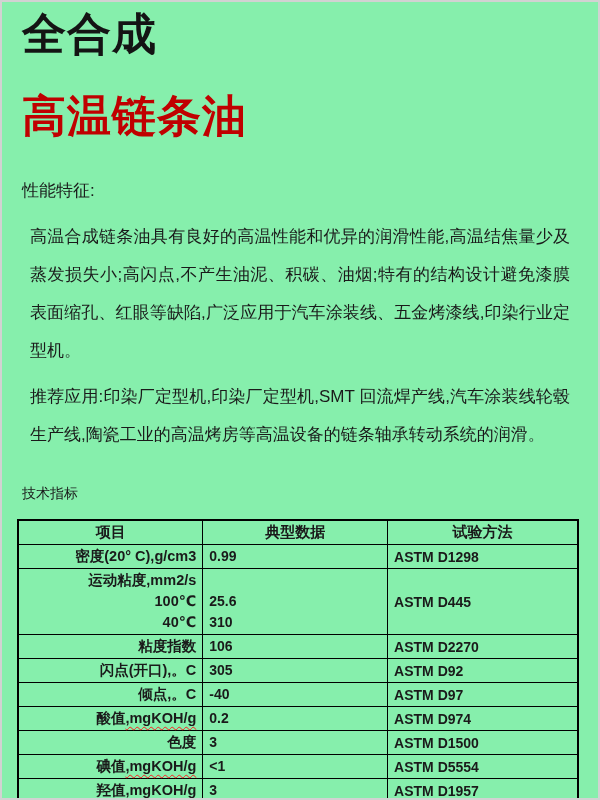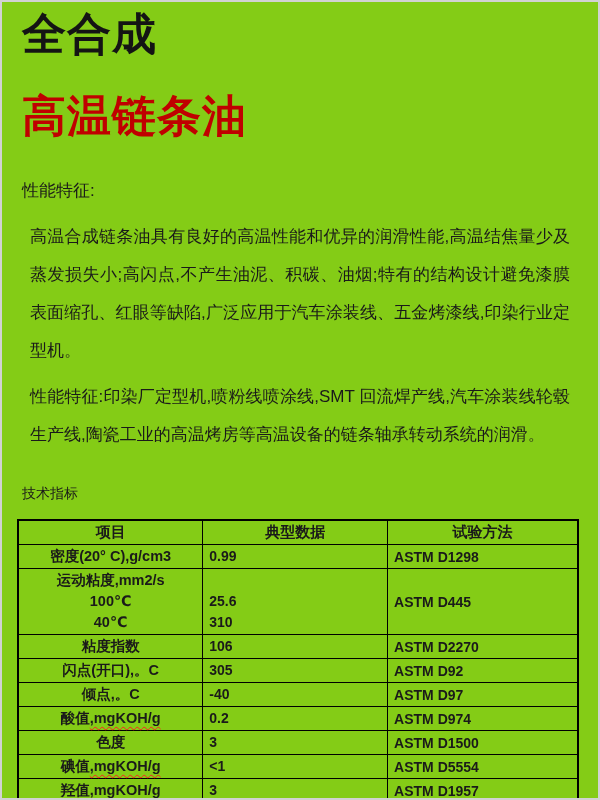--- a/index.html
+++ b/index.html
@@ -5,21 +5,21 @@
   html,body{margin:0;padding:0;background:#ffffff;}
   body{
     width:600px;height:800px;
     font-family:"Liberation Sans","DejaVu Sans",sans-serif;
     color:#1a1a1a;
   }
   .page{
     box-sizing:border-box;
     width:600px;height:800px;
     border:2px solid #d2d2d2;
-    background:#84cc16;
+    background:#86efac;
     padding:6px 20px 0 20px;
     overflow:hidden;
   }
   .title-line1{
     font-size:44px;
     font-weight:800;
     line-height:48px;
     margin:2px 0 0 0;
     color:#141414;
     letter-spacing:1px;
@@ -65,21 +65,21 @@
     padding:1px 6px;
     vertical-align:middle;
   }
   table.spec th{
     font-size:15px;
     text-align:center;
     height:21px;
     font-weight:700;
   }
   col.c1{width:33%;} col.c2{width:33%;} col.c3{width:34%;}
-  td.item{ text-align:center; font-size:14.5px; }
+  td.item{ text-align:right; font-size:14.5px; }
   td.value{ text-align:left; font-size:14px; }
   td.method{ text-align:left; font-size:14px; }
   .cell-line{ line-height:21px; min-height:21px; }
   .sq{
     text-decoration:underline;
     text-decoration-style:wavy;
     text-decoration-color:#ff1f1f;
     text-decoration-thickness:1px;
     text-underline-offset:3px;
     text-decoration-skip-ink:none;
@@ -91,21 +91,21 @@
 <div class="page">
 
   <div class="title-line1">全合成</div>
 
   <div class="title-line2">高温链条油</div>
 
   <div class="section-label">性能特征:</div>
 
   <p class="body-para">高温合成链条油具有良好的高温性能和优异的润滑性能,高温结焦量少及蒸发损失小;高闪点,不产生油泥、积碳、油烟;特有的结构设计避免漆膜表面缩孔、红眼等缺陷,广泛应用于汽车涂装线、五金烤漆线,印染行业定型机。</p>
 
-  <p class="body-para">性能特征:印染厂定型机,喷粉线喷涂线,SMT 回流焊产线,汽车涂装线轮毂生产线,陶瓷工业的高温烤房等高温设备的链条轴承转动系统的润滑。</p>
+  <p class="body-para">推荐应用:印染厂定型机,印染厂定型机,SMT 回流焊产线,汽车涂装线轮毂生产线,陶瓷工业的高温烤房等高温设备的链条轴承转动系统的润滑。</p>
 
   <div class="table-label">技术指标</div>
 
   <table class="spec">
     <colgroup>
         <col class="c1">
         <col class="c2">
         <col class="c3">
       </colgroup>
     <thead>

